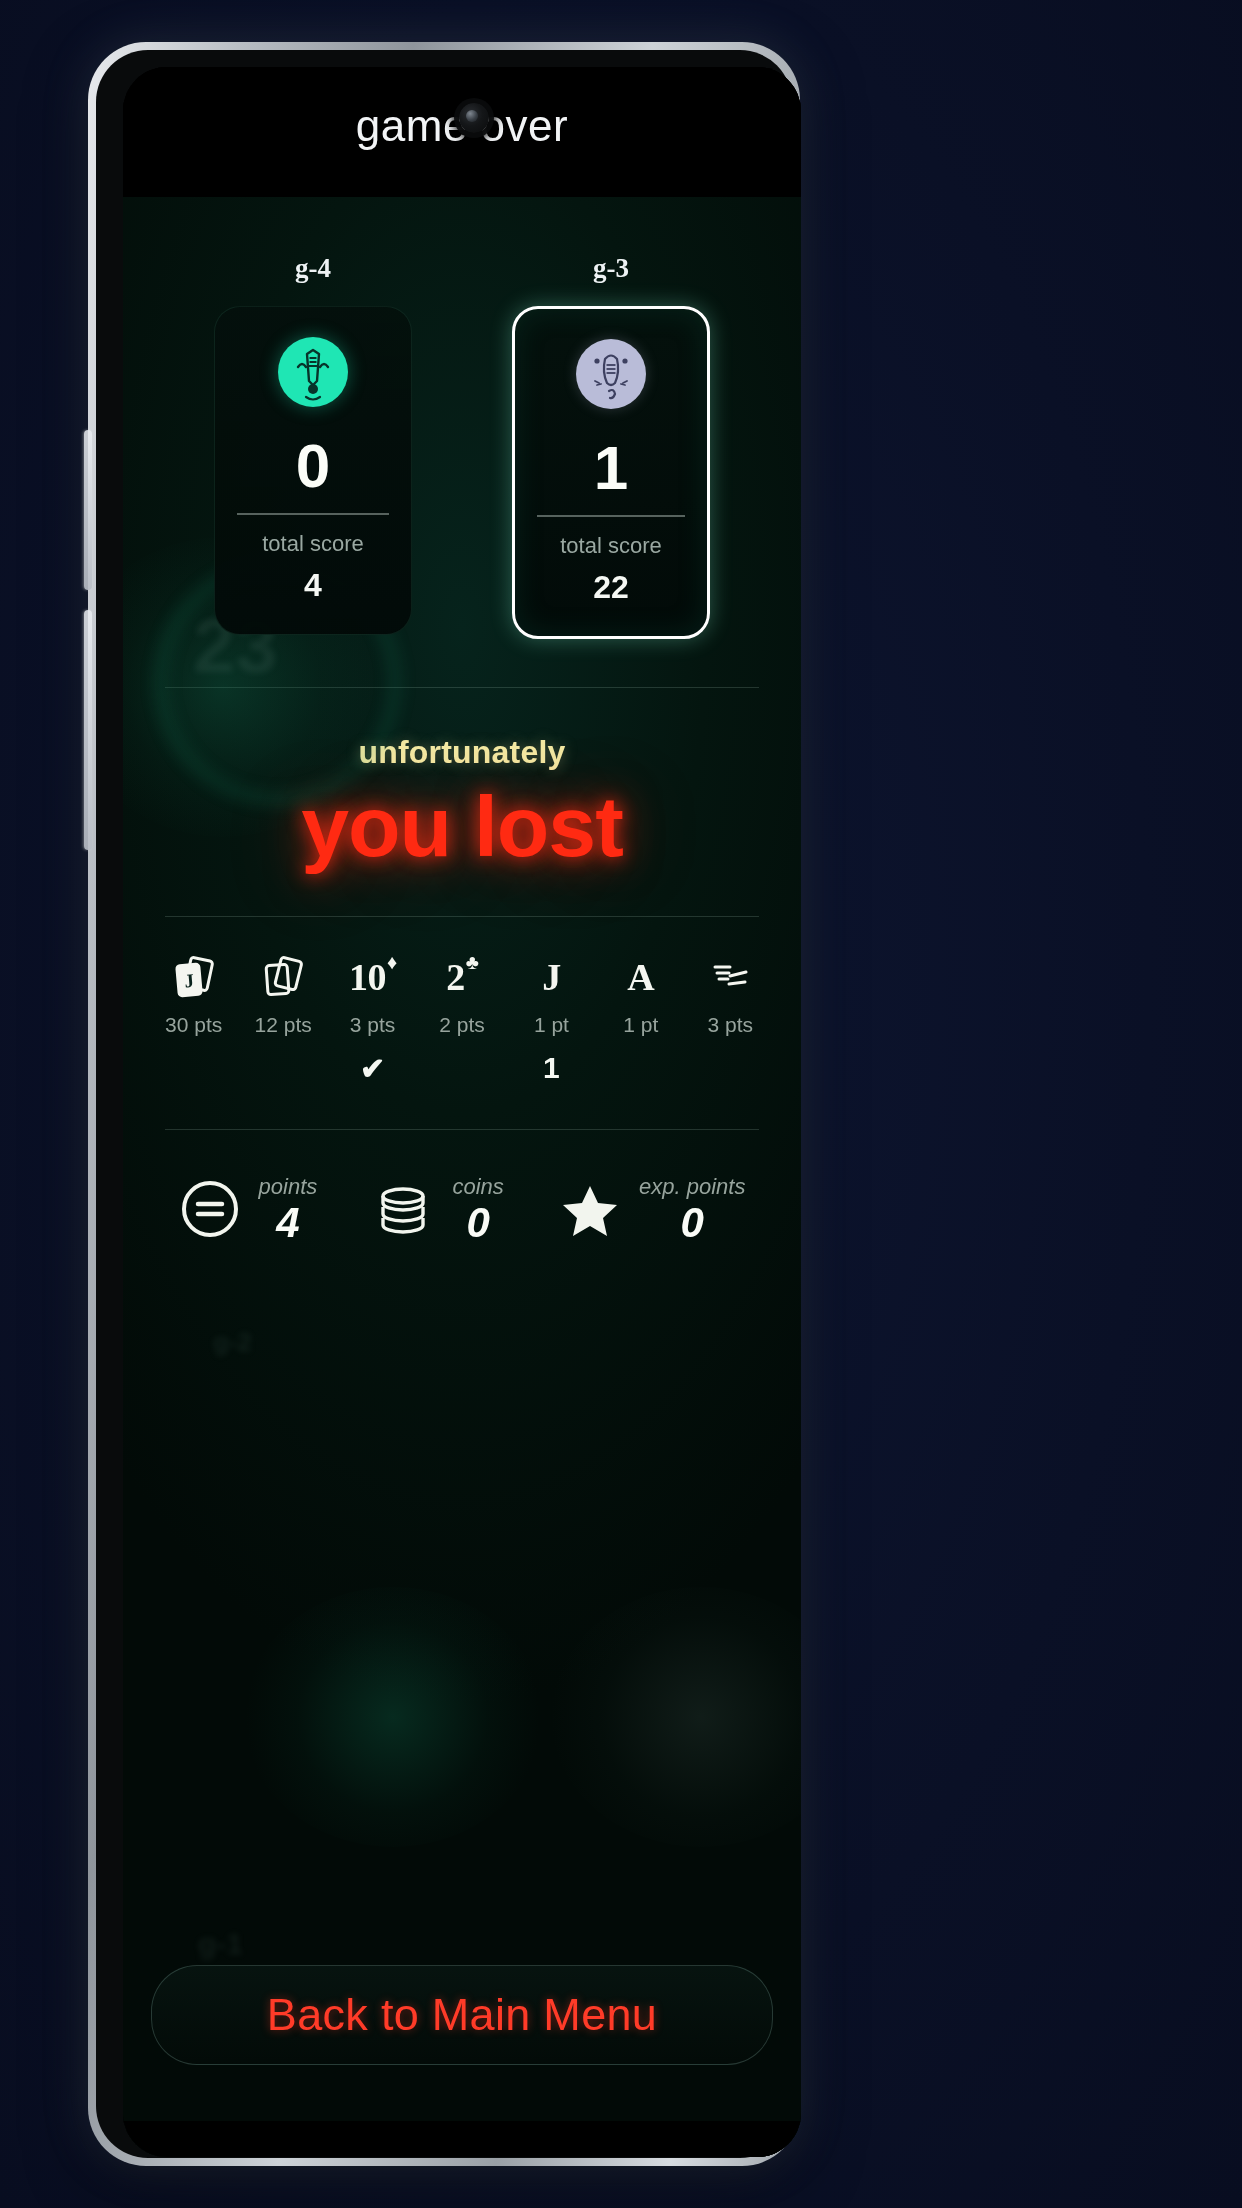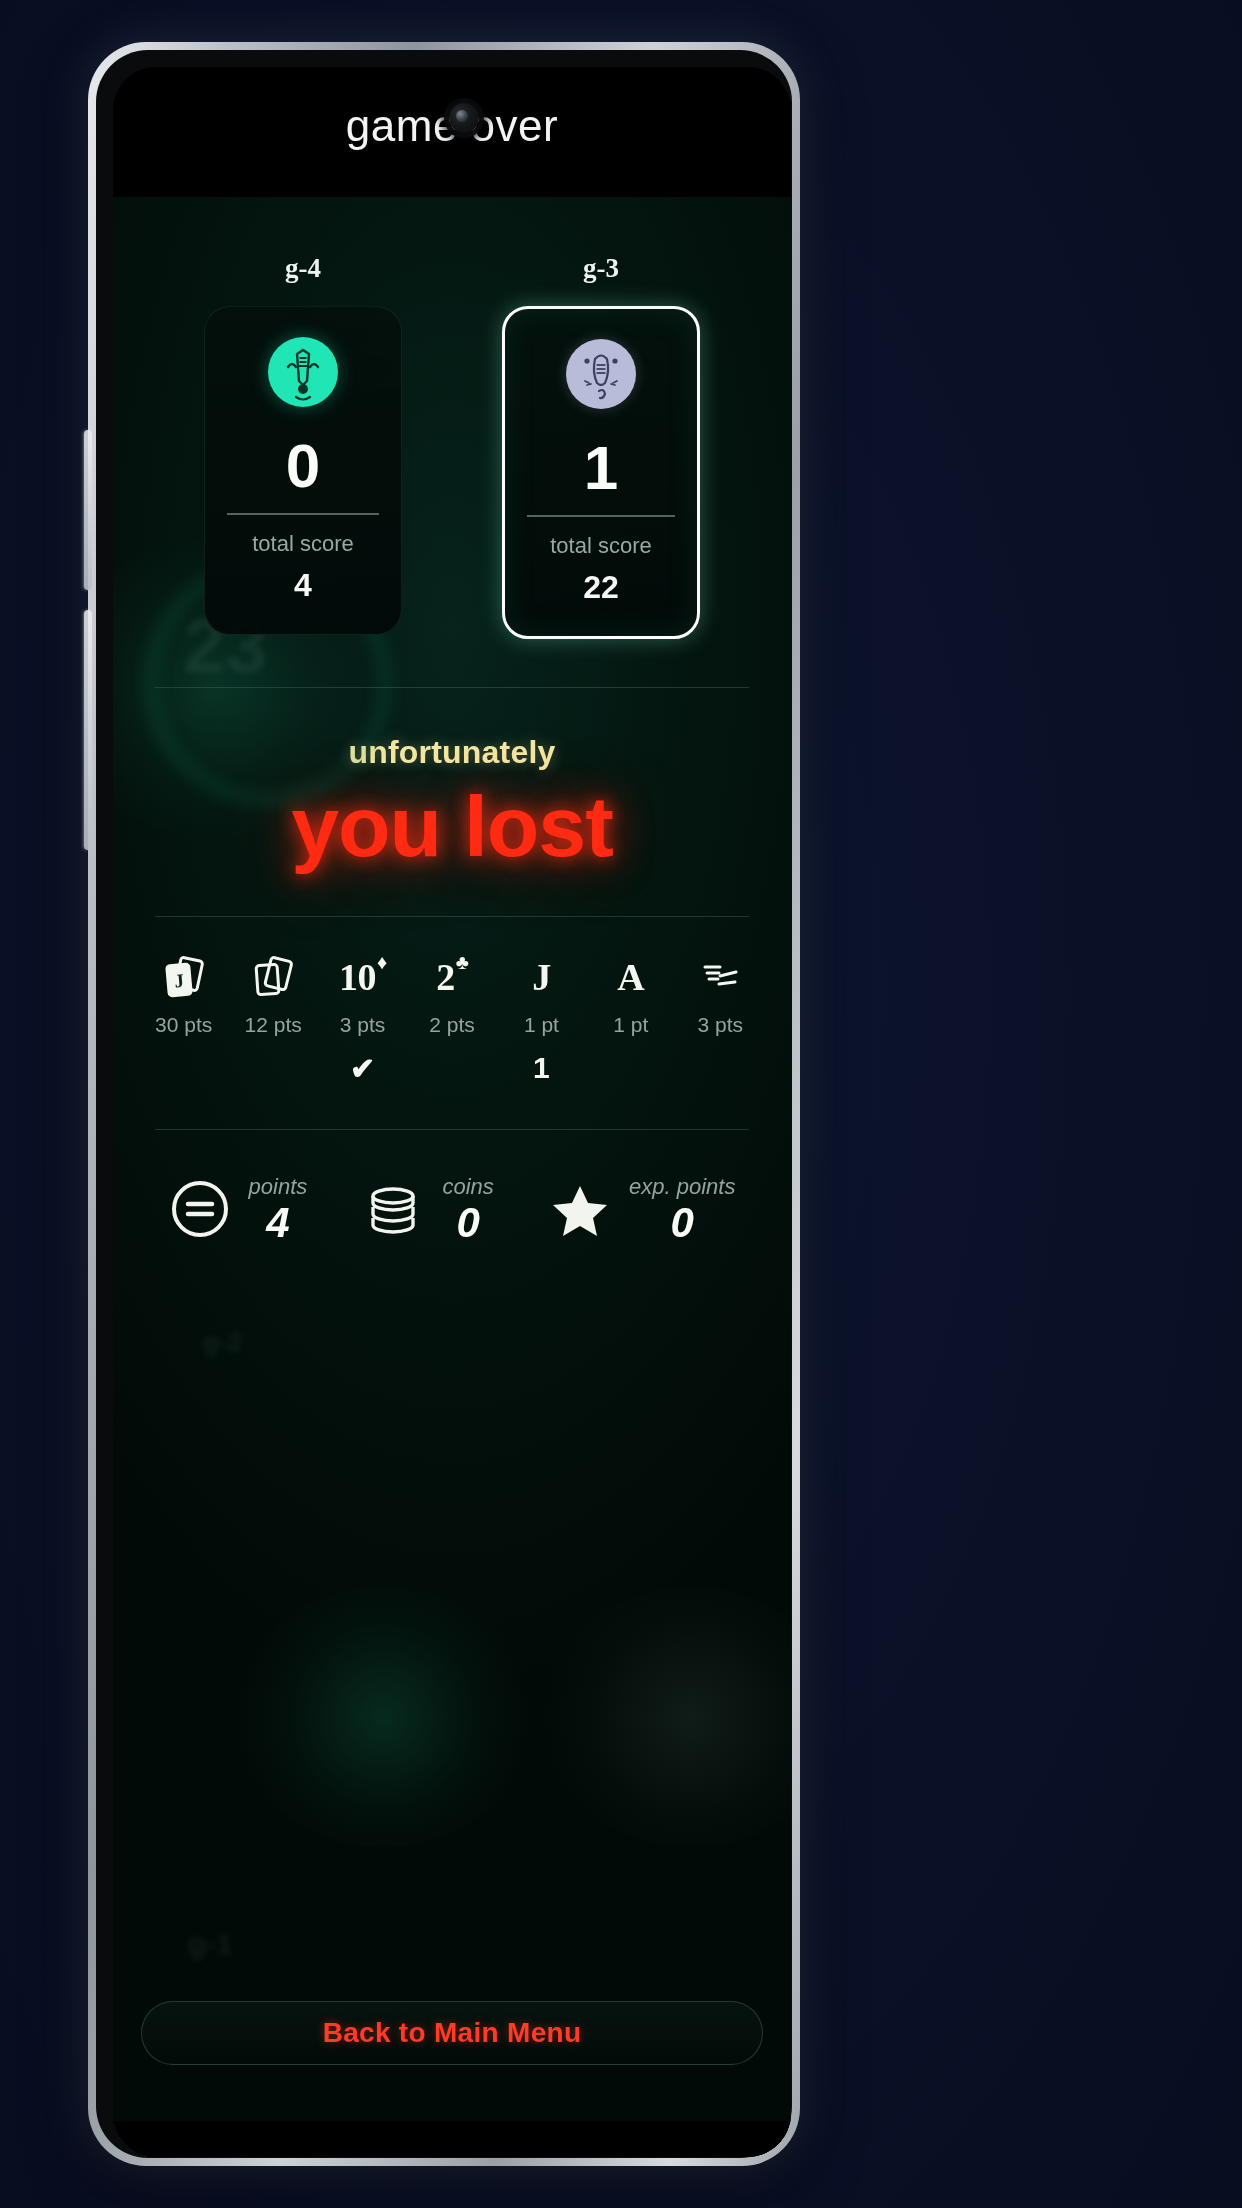--- a/index.html
+++ b/index.html
@@ -32,21 +32,21 @@
   }
   .phone-inner-bezel {
     position: absolute;
     left: 8px; top: 8px;
     width: 696px; height: 2108px;
     border-radius: 52px;
     background: #090b0c;
   }
   .phone-screen {
     position: absolute;
-    left: 17px; top: 17px;
+    left: 27px; top: 17px;
     width: 678px; height: 2090px;
     border-radius: 44px;
     overflow: hidden;
     background: #000;
   }
 
   
   .side-btn {
     position: absolute;
     left: 84px;
@@ -345,30 +345,30 @@
     font-size: 42px;
     font-weight: 600;
     line-height: 1;
   }
 
   
   .menu-btn {
     position: absolute;
     left: 28px; right: 28px;
     bottom: 92px;
-    height: 64px;
+    height: 100px;
     border-radius: 46px;
     background: linear-gradient(180deg, rgba(7,20,16,0.96), rgba(3,11,8,0.98));
     border: 1.5px solid rgba(120,160,148,0.30);
     display: flex;
     align-items: center;
     justify-content: center;
     color: #ff3b28;
-    font-size: 28px;
-    font-weight: 700;
+    font-size: 45px;
+    font-weight: 400;
     letter-spacing: 0.3px;
     text-shadow: 0 0 10px rgba(255,50,30,0.45);
   }
 
   .nav-strip {
     position: absolute;
     left: 0; right: 0; bottom: 0;
     height: 36px;
     background: #000;
   }

